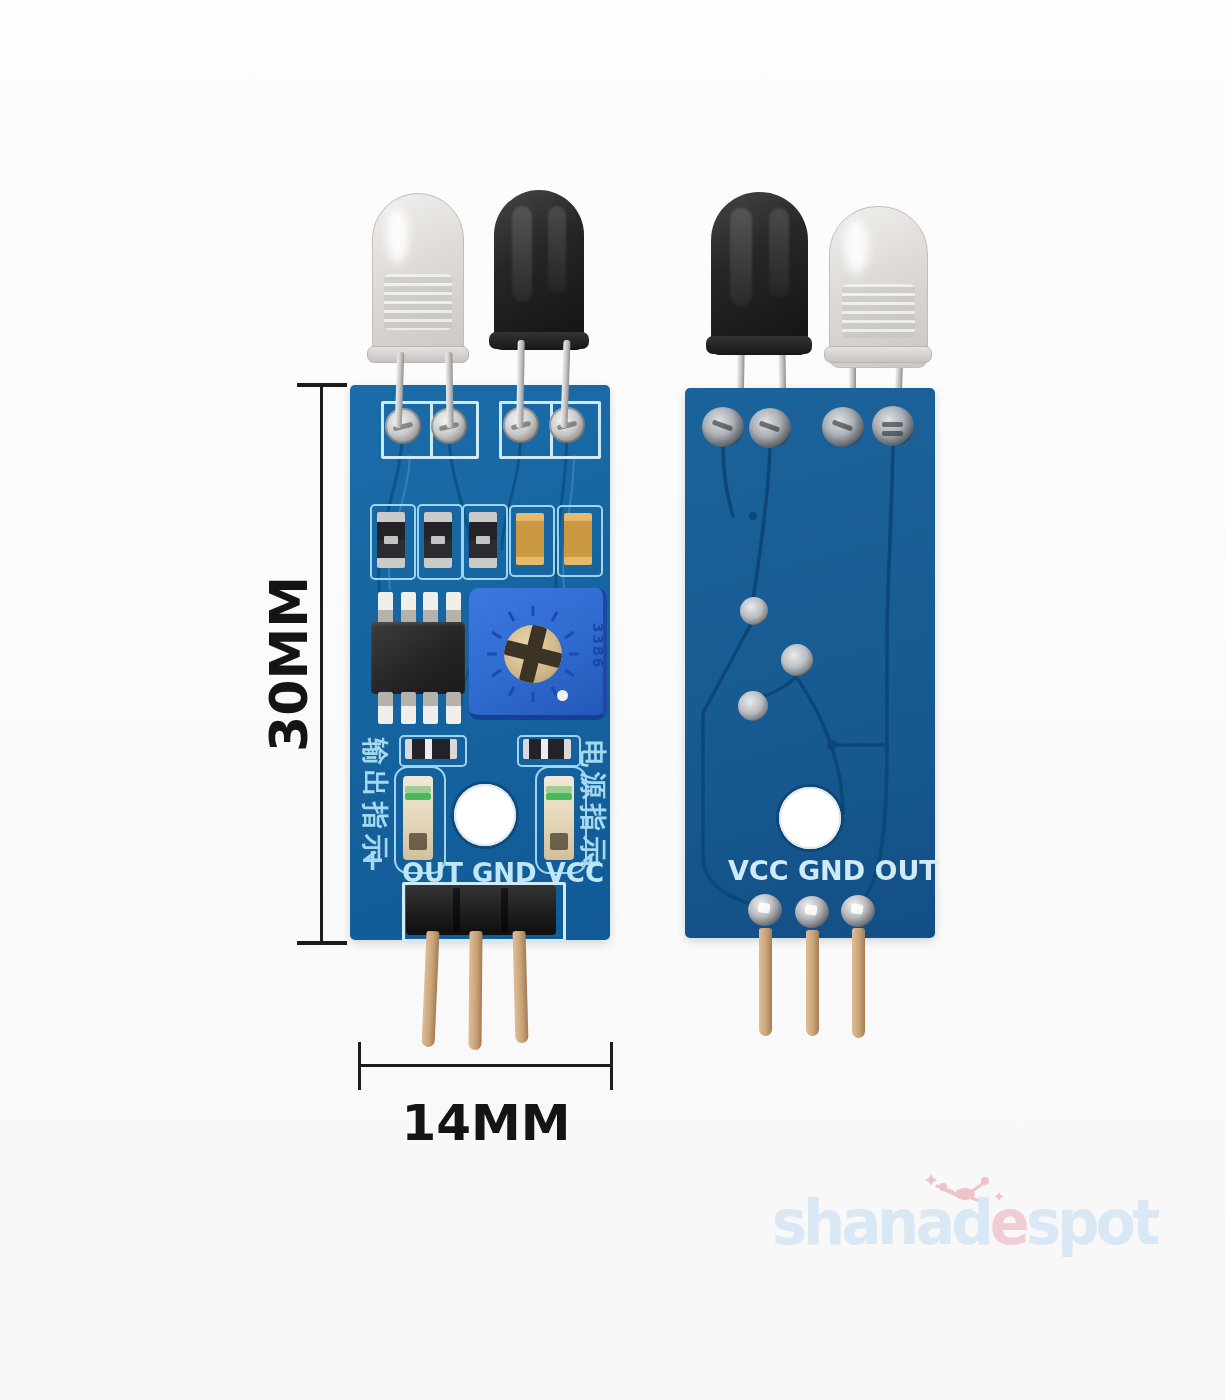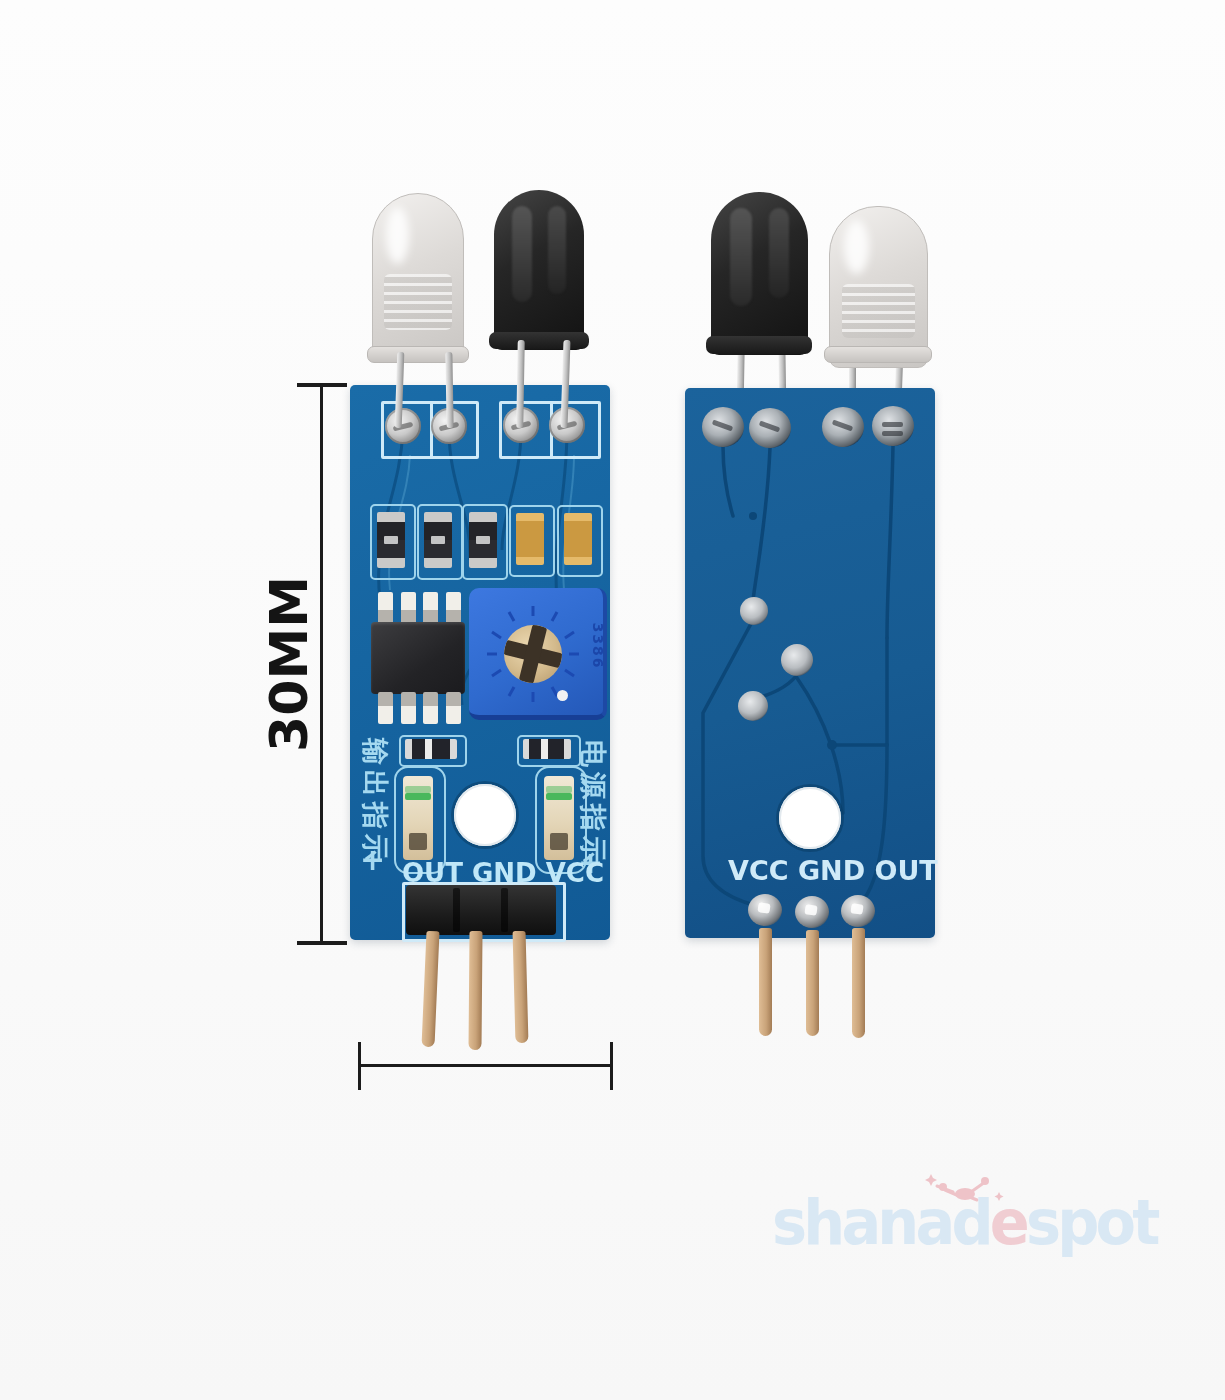--- a/index.html
+++ b/index.html
@@ -227,20 +227,21 @@
   <div class="pin" style="left:514px;top:931px;height:112px;transform:rotate(-1.5deg);"></div>
 
   <div class="dim" style="left:320px;top:385px;width:3px;height:560px;"></div>
   <div class="dim" style="left:297px;top:383px;width:50px;height:4px;"></div>
   <div class="dim" style="left:297px;top:941px;width:50px;height:4px;"></div>
   <div class="dim-label" style="left:289px;top:664px;font-size:52px;transform:translate(-50%,-50%) rotate(-90deg);">30MM</div>
 
   <div class="dim" style="left:359px;top:1064px;width:253px;height:3px;"></div>
   <div class="dim" style="left:358px;top:1042px;width:3px;height:48px;"></div>
   <div class="dim" style="left:610px;top:1042px;width:3px;height:48px;"></div>
+  <div class="dim-label" style="left:486px;top:1094px;font-size:50px;transform:translateX(-50%);">14MM</div>
 
   <div class="leg" style="left:737px;top:350px;height:72px;transform:rotate(1deg);"></div>
   <div class="leg" style="left:779px;top:350px;height:72px;transform:rotate(-1deg);"></div>
   <div class="leg" style="left:849px;top:358px;height:64px;"></div>
   <div class="leg" style="left:895px;top:358px;height:64px;transform:rotate(2deg);"></div>
 
   <div class="led-black" style="left:711px;top:192px;width:97px;height:163px;border-radius:48px 48px 8px 8px;"></div>
   <div class="flange flange-black" style="left:706px;top:336px;width:106px;height:18px;"></div>
   <div class="led-clear" style="left:829px;top:206px;width:97px;height:160px;border-radius:48px 48px 10px 10px;"></div>
   <div class="flange flange-clear" style="left:824px;top:346px;width:106px;height:15px;"></div>

